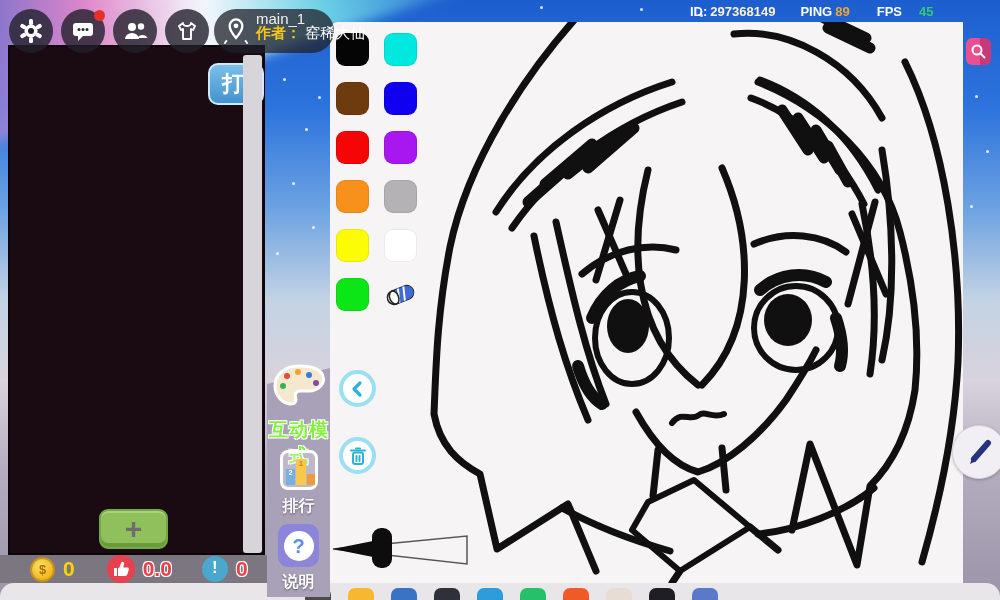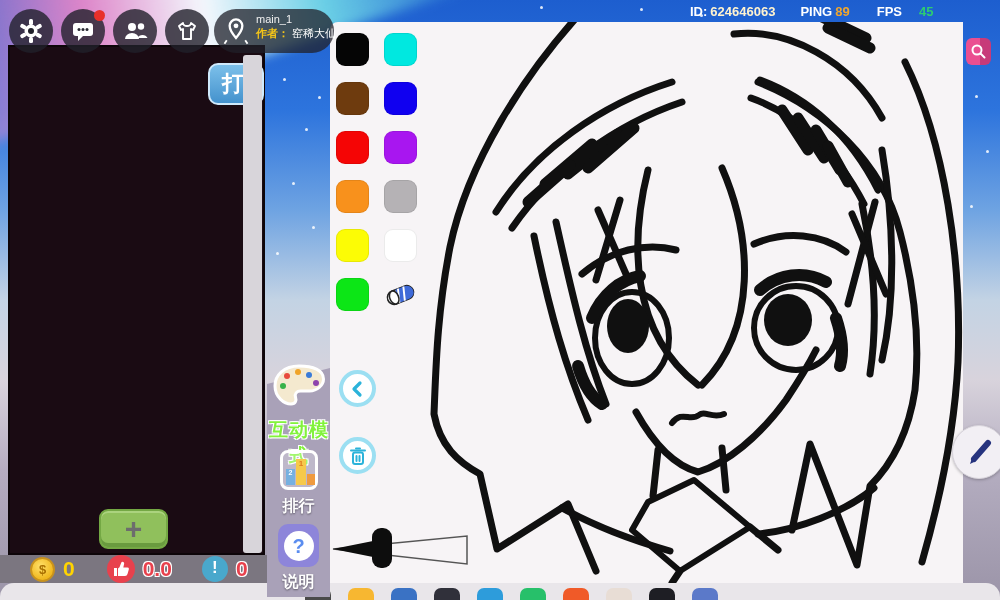--- a/index.html
+++ b/index.html
@@ -68,21 +68,21 @@
   .podium { position:absolute; left:280px; top:450px; width:38px; height:40px; border:3px solid #fff; border-radius:8px; background:rgba(255,255,255,.25); z-index:4; }
   .podium .bar { position:absolute; bottom:2px; font-size:7px; font-weight:bold; color:#fff; text-align:center; }
   .side-label { position:absolute; width:63px; left:267px; text-align:center; color:#fff; font-size:16px; font-weight:bold; text-shadow:0 1px 2px rgba(0,0,0,.45); z-index:4; }
   .help-icon { position:absolute; left:278px; top:524px; width:41px; height:43px; background:#8d85da; border-radius:10px; display:flex; align-items:center; justify-content:center; z-index:4; }
   .help-icon .ring { width:30px; height:30px; border-radius:50%; background:#fff; color:#5a8df0; font-size:20px; font-weight:800; text-align:center; line-height:30px; }
 
   
   .circle-btn { position:absolute; top:9px; width:44px; height:44px; border-radius:50%; background:rgba(32,32,42,.8); display:flex; align-items:center; justify-content:center; z-index:5; }
   .badge { position:absolute; left:94px; top:10px; width:11px; height:11px; border-radius:50%; background:#e8302a; z-index:6; }
   .user-pill { position:absolute; left:214px; top:9px; width:120px; height:44px; border-radius:22px; background:rgba(32,32,42,.75); z-index:5; display:flex; align-items:center; padding-left:8px; }
-  .user-texts { position:absolute; left:256px; top:12px; z-index:6; font-size:11px; line-height:14px; white-space:nowrap; }
+  .user-texts { position:absolute; left:256px; top:12px; z-index:6; font-size:15px; line-height:14px; white-space:nowrap; }
   .user-texts .room { color:#f0f0f0; }
   .user-texts .author-label { color:#f5c518; font-weight:bold; }
   .user-texts .author-name { color:#fff; }
   .sys-stats { position:absolute; left:690px; top:4px; width:275px; z-index:5; font-size:13px; font-weight:bold; color:#fff; display:flex; gap:3px; align-items:center; }
   .sys-stats .idv { color:#fff3cf; }
   .sys-stats .ping { color:#f0a62c; }
   .sys-stats .fps { color:#2ecc71; }
 
   
   .magnifier-btn { position:absolute; left:966px; top:38px; width:25px; height:27px; border-radius:6px; background:linear-gradient(90deg,#ea4f91 55%,#c73a79 55%); display:flex; align-items:center; justify-content:center; z-index:6; }
@@ -329,21 +329,21 @@
   <div class="user-texts">
     <div class="room">main_1</div>
     <div>
       <span class="author-label">作者：</span>
       <span class="author-name">窑稀大仙</span>
     </div>
   </div>
 
   <div class="sys-stats">
     <span>ID:</span>
-    <span class="idv">624646063</span>
+    <span class="idv">297368149</span>
     <span style="margin-left:22px">PING</span>
     <span class="ping">89</span>
     <span style="margin-left:24px">FPS</span>
     <span class="fps" style="margin-left:14px">45</span>
   </div>
 
   <div class="magnifier-btn">
     <svg width="17" height="17" viewBox="0 0 17 17">
       <circle cx="7" cy="7" r="4.5" fill="none" stroke="#fff" stroke-width="2"></circle>
       <line x1="10.5" y1="10.5" x2="14.5" y2="14.5" stroke="#fff" stroke-width="2" stroke-linecap="round"></line>

